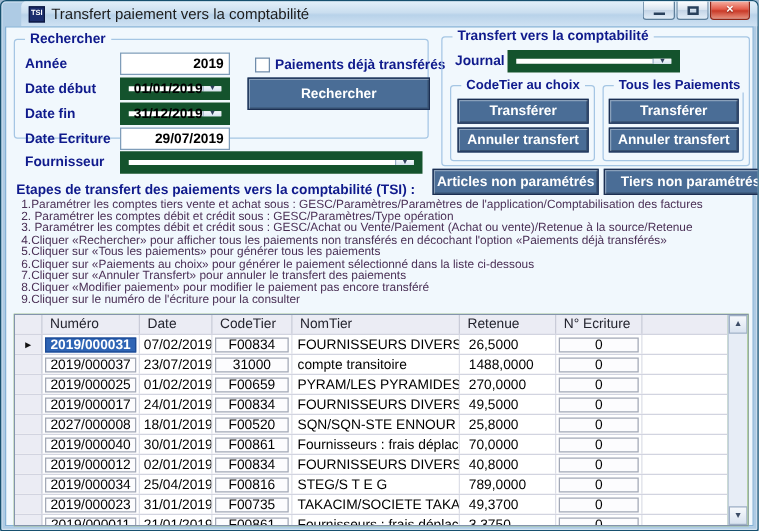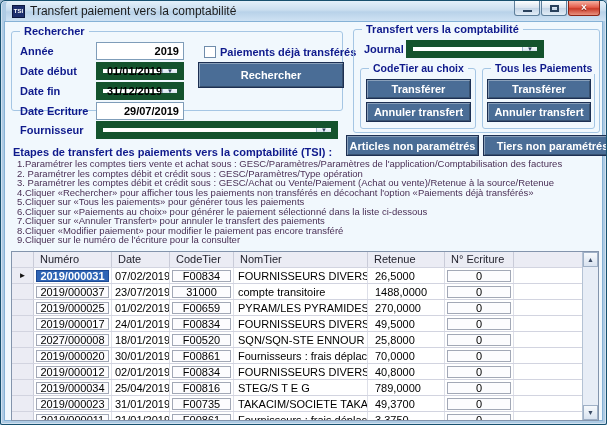--- a/index.html
+++ b/index.html
@@ -5,21 +5,21 @@
   * { box-sizing: border-box; margin: 0; padding: 0; }
   html,body { background:#9db8cf; font-family:"Liberation Sans", sans-serif; }
   .window{
     position:relative; width:607px; height:425px;
     background:#aecbe4; border:1px solid #17506e; border-radius:5px 5px 2px 2px;
     box-shadow: inset 0 0 0 1px rgba(255,255,255,.45);
     overflow:hidden;
   }
   
   .titlebar{
-    position:absolute; left:5px; top:0; right:0; height:20px;
+    position:absolute; left:16px; top:0; right:0; height:20px;
     background:linear-gradient(180deg,#e3f0fa 0%,#cadeef 45%,#b8d2e9 55%,#cfe2f3 100%);
     display:flex; align-items:center; padding:0 6px; border-radius:4px 4px 0 0;
   }
   .app-icon{
     width:13px; height:13px; background:#1d2f6e; border:1px solid #0c1840;
     color:#fff; font-size:6px; font-weight:bold; display:flex; align-items:center; justify-content:center;
     margin-right:5px; flex:0 0 auto;
   }
   .title-text{ font-size:12px; color:#1b1b1b; white-space:nowrap; }
   .win-buttons{ position:absolute; right:6px; top:0; display:flex; }
@@ -331,21 +331,21 @@
               <span>25,8000</span>
             </div>
           <div class="c c-ecr boxcell">
               <span class="box">0</span>
             </div>
           <div class="c c-fill"></div>
         </div>
           <div class="grid-row">
           <div class="c c-sel"></div>
           <div class="c c-numero boxcell">
-              <span class="box">2019/000020</span>
+              <span class="box">2019/000040</span>
             </div>
           <div class="c c-date">
               <span>30/01/2019 1...</span>
             </div>
           <div class="c c-code boxcell">
               <span class="box">F00861</span>
             </div>
           <div class="c c-nom">
               <span>Fournisseurs : frais déplac. et restau...</span>
             </div>

